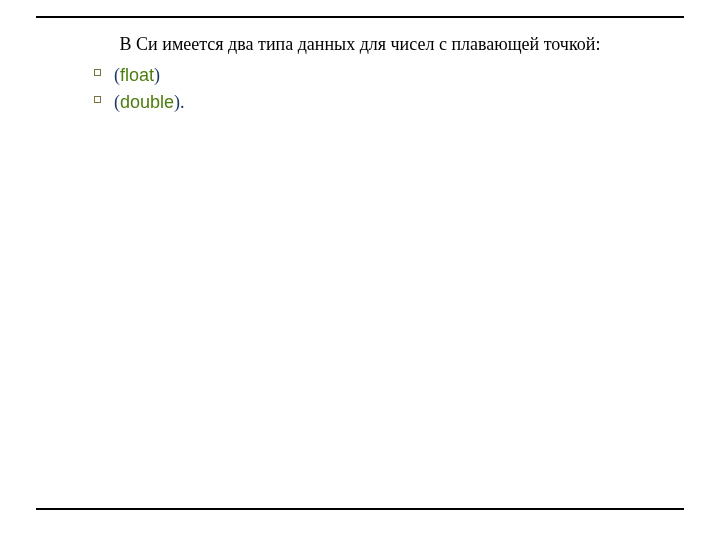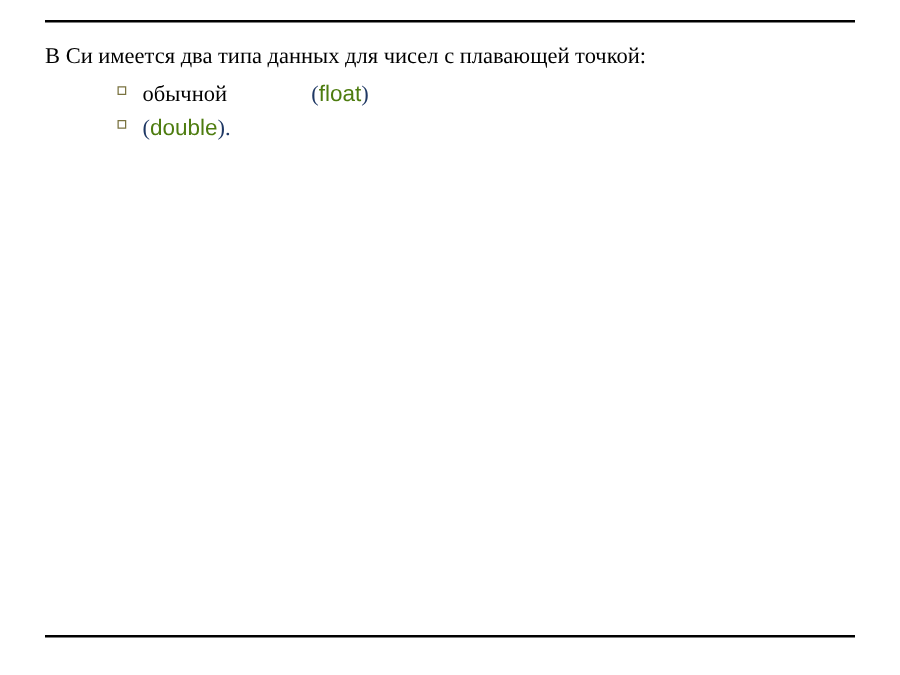--- a/index.html
+++ b/index.html
@@ -13,20 +13,21 @@
     color: #000;
     position: relative;
     box-sizing: border-box;
   }
   .slide {
     position: absolute;
     left: 36px;
     top: 16px;
     right: 36px;
     bottom: 30px;
+    text-align: center;
   }
   .rule-top {
     border-top: 2px solid #000;
     height: 0;
     margin-bottom: 14px;
   }
   .rule-bottom {
     position: absolute;
     left: 0;
     right: 0;
@@ -81,21 +82,20 @@
 
 <div class="slide">
   <div class="rule-top"></div>
 
   <p class="lead">В Си имеется два типа данных для чисел с плавающей точкой:</p>
 
   <ul class="bullets">
     <li>
       <span class="bullet-icon"></span>
       <span class="row">
-        <span class="col-label">обычной</span>
         <span>
           <span class="paren">(</span><span class="keyword">float</span><span class="after">)</span>
         </span>
       </span>
     </li>
     <li>
       <span class="bullet-icon"></span>
       <span class="row">
         <span>
           <span class="paren">(</span><span class="keyword">double</span><span class="after">).</span>

